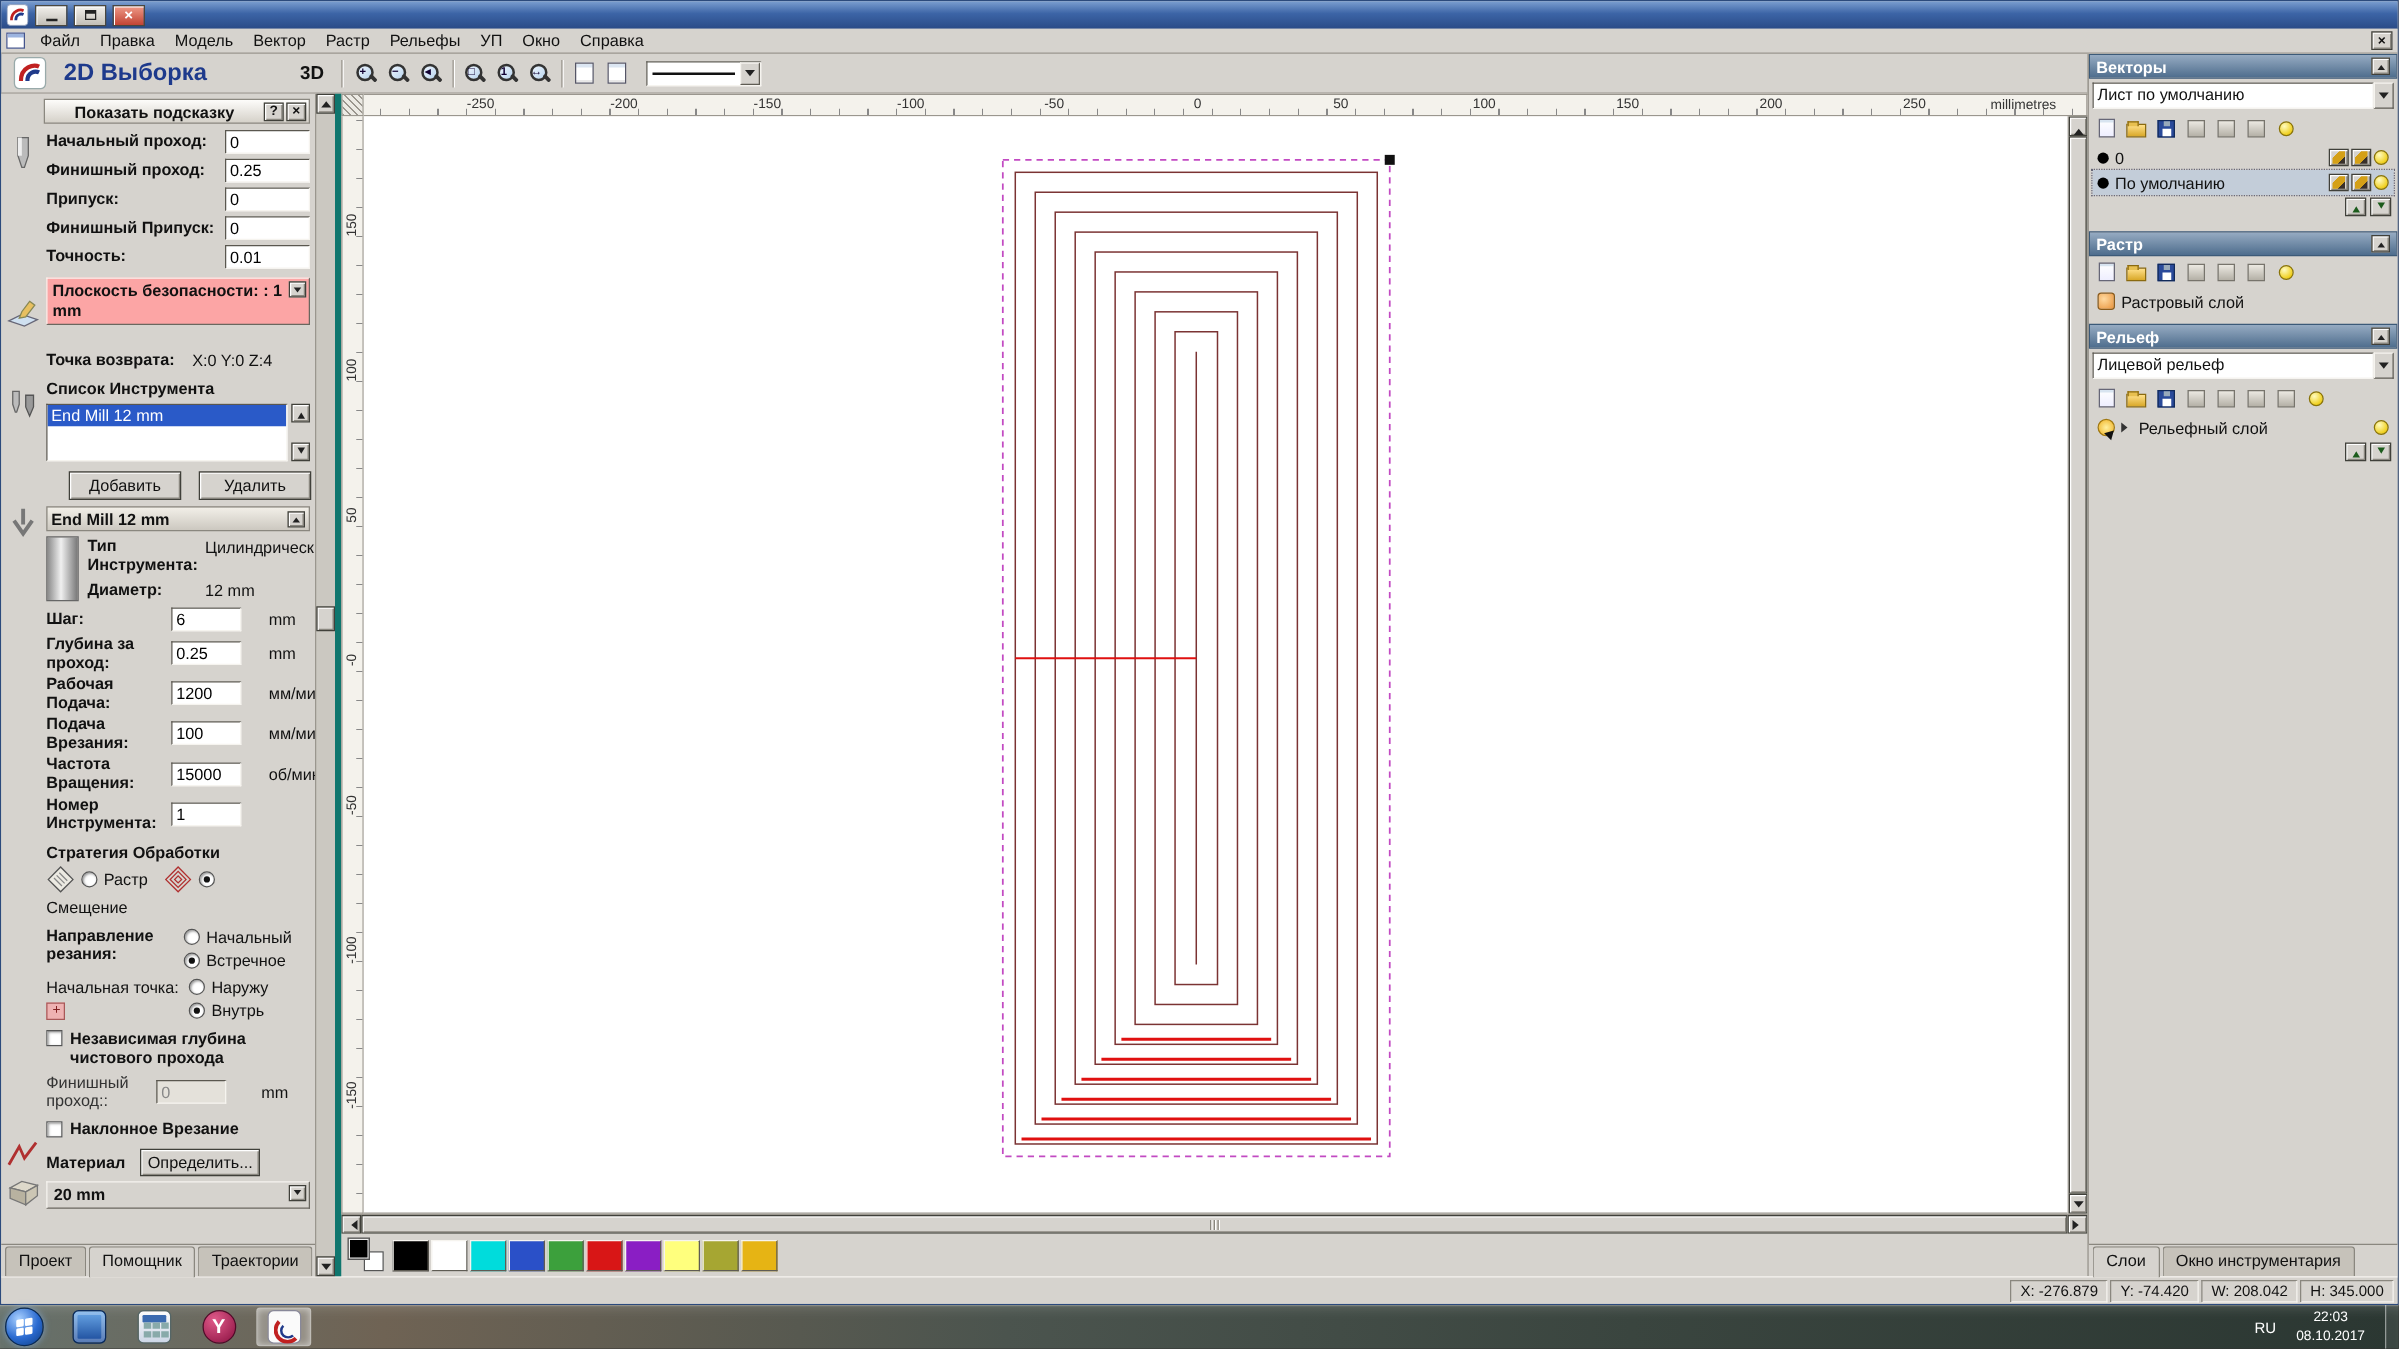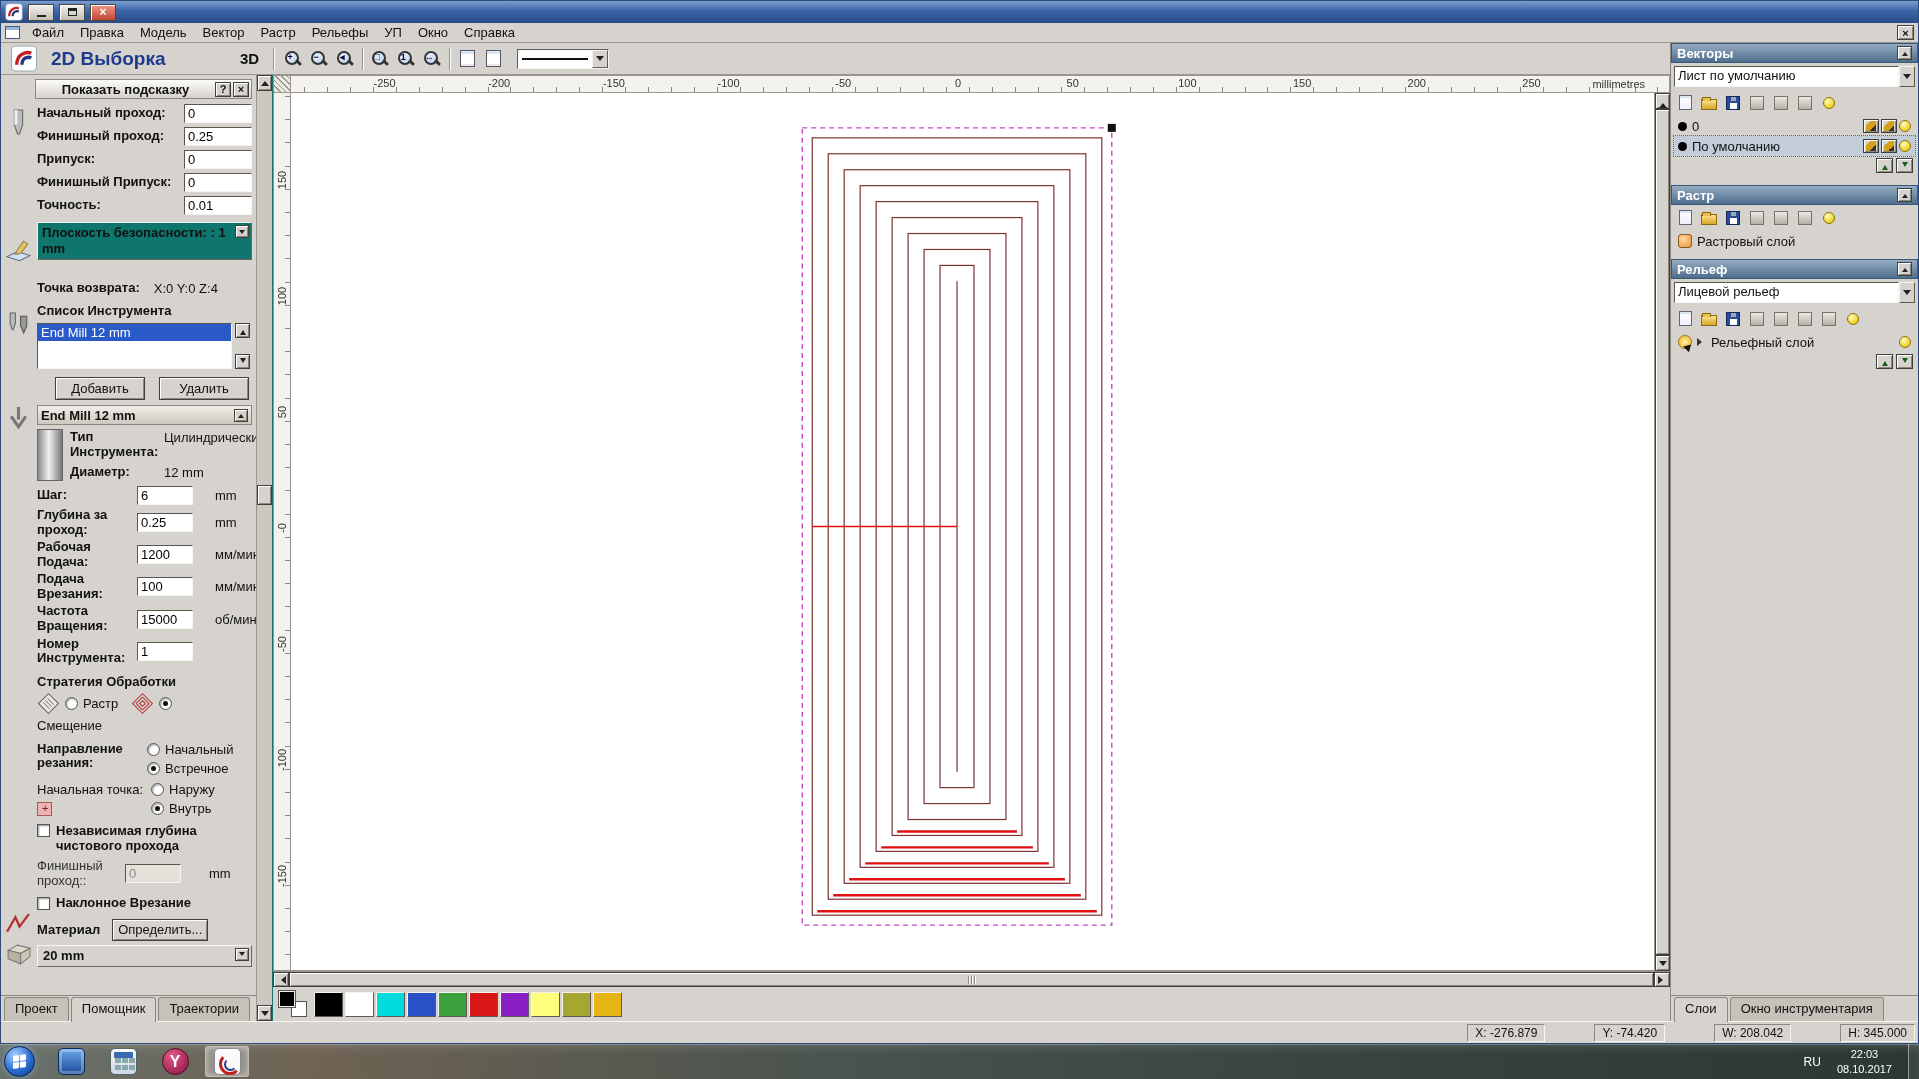--- a/index.html
+++ b/index.html
@@ -59,35 +59,35 @@
   .line-combo { margin-left:8px; width:92px; height:20px; background:#fff; display:flex; align-items:center; }
   .line-combo .line { flex:1; height:2px; background:#111; margin:0 4px; }
   .combo-btn { width:16px; height:100%; flex:none; display:flex; align-items:center; justify-content:center; }
   .arr-dn { width:0; height:0; border:4px solid transparent; border-top:5px solid #222; margin-top:4px; }
   .arr-up { width:0; height:0; border:4px solid transparent; border-bottom:5px solid #222; margin-bottom:4px; }
 
   .work-row { flex:1; display:flex; min-height:0; }
 
   
   .assistant { width:272px; flex:none; display:flex; flex-direction:column; background:#d6d3ce;
-               border-right:1px solid #0f766e; position:relative; }
+               border-right:5px solid #0f766e; position:relative; }
   .ap-scroll { flex:1; position:relative; padding:2px 20px 0 6px; overflow:hidden; }
   .hint-bar { height:20px; margin:2px 0 4px 28px; display:flex; align-items:center;
               background:linear-gradient(#fdfcfa,#d5d1c9); border:1px solid #8a877f;
               font-weight:bold; padding:0 2px; }
   .hint-bar .t { flex:1; text-align:center; }
   .hint-btn { width:16px; height:15px; font-size:11px; font-weight:bold; margin-left:2px; }
   .ap-row { display:flex; align-items:center; margin:3px 0 3px 30px; min-height:20px; }
   .ap-row label, .blab { font-weight:bold; line-height:1.12; }
   .ap-row .flexlab { flex:1; }
   .tinput { height:19px; background:#fff; border:1px solid; border-color:#5a574f #f6f4ef #f6f4ef #5a574f;
             font:13px "Liberation Sans",sans-serif; padding:0 3px; }
   .w68 { width:68px; } .w56 { width:56px; flex:none; }
   .unit { margin-left:22px; white-space:nowrap; }
-  .safety { margin:7px 0 18px 30px; position:relative; background:#0f766e;
+  .safety { margin:7px 0 18px 30px; position:relative; background:#fca5a5;
             border:1px solid; border-color:#f6f4ef #6a675f #6a675f #f6f4ef;
             font-weight:bold; padding:2px 20px 3px 4px; line-height:1.2; }
   .mini-drop { position:absolute; right:2px; top:2px; width:14px; height:13px; }
   .mini-drop .arr-dn { border-width:3px; border-top-width:4px; margin-top:3px; }
   .toollist-wrap { display:flex; margin:2px 0 2px 30px; }
   .tool-list { width:195px; height:46px; background:#fff; border:1px solid;
                border-color:#5a574f #f6f4ef #f6f4ef #5a574f; overflow:hidden; }
   .tool-item { height:17px; padding:0 3px; line-height:17px; }
   .tool-item.selected { background:#2a5ac8; color:#fff; }
   .spin-col { display:flex; flex-direction:column; justify-content:space-between; margin-left:3px; height:46px; }
@@ -224,21 +224,21 @@
   .ud-btn { width:17px; height:15px; }
   .ud-btn .arr-up { border-width:3.5px; border-bottom:5px solid #1c5c1c; margin:0; }
   .ud-btn .arr-dn { border-width:3.5px; border-top:5px solid #1c5c1c; margin:0; }
   .rp-gap { height:8px; }
 
   
   .statusbar { height:22px; flex:none; display:flex; align-items:center; gap:2px; padding:1px 3px;
                border-top:1px solid #f6f4ef; background:#d6d3ce; font-size:12px; }
   .sb-spacer { flex:1; }
   .sb-cell { height:18px; display:flex; align-items:center; padding:0 7px; white-space:nowrap;
-             border:1px solid; border-color:#8a877f #f6f4ef #f6f4ef #8a877f;margin-left:47px; }
+             border:1px solid; border-color:#8a877f #f6f4ef #f6f4ef #8a877f; }
 
   
   .taskbar { position:absolute; left:0; bottom:0; width:1919px; height:35px; display:flex; align-items:center;
              padding-left:4px;
              background:linear-gradient(90deg,#66716b,#6f6354 16%,#4b544e 42%,#3a453f 68%,#2b3732 100%);
              box-shadow:inset 0 1px 0 rgba(255,255,255,.22), inset 0 8px 12px -8px rgba(255,255,255,.25); }
   .start-orb { width:31px; height:31px; border-radius:50%; border:1px solid #0a2a55; flex:none;
                background:radial-gradient(circle at 35% 28%,#a8d0ff,#2a6ad0 55%,#0e3c80);
                display:flex; align-items:center; justify-content:center;
                box-shadow:0 0 6px rgba(140,190,255,.6); }

